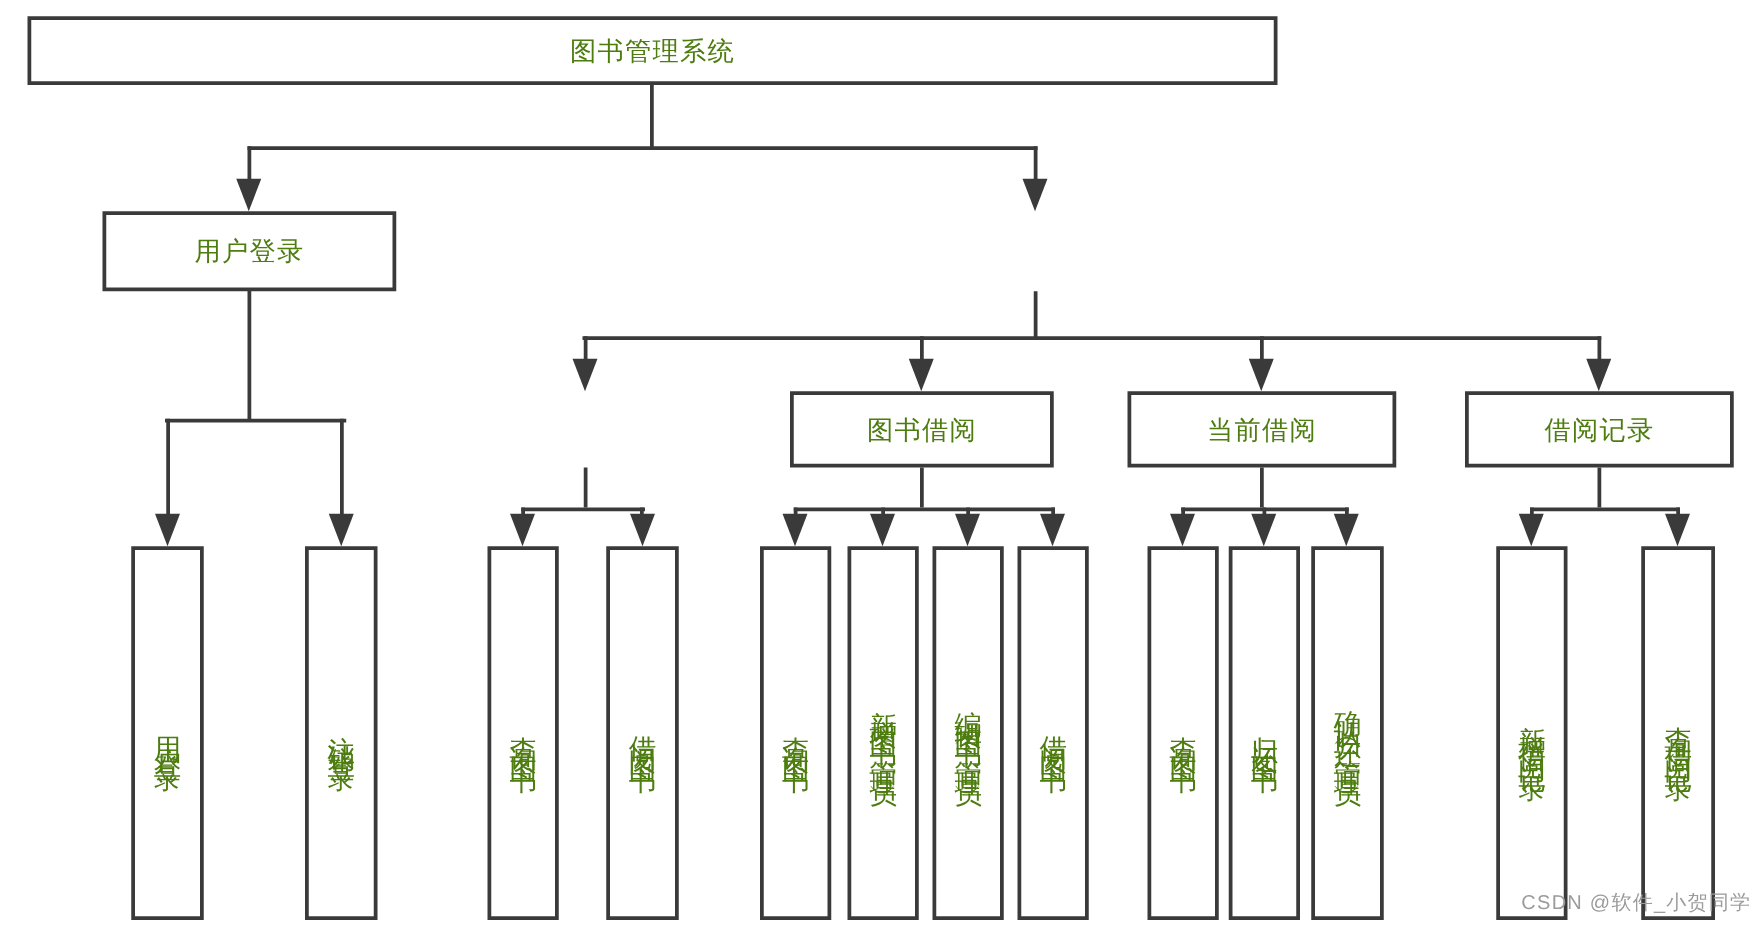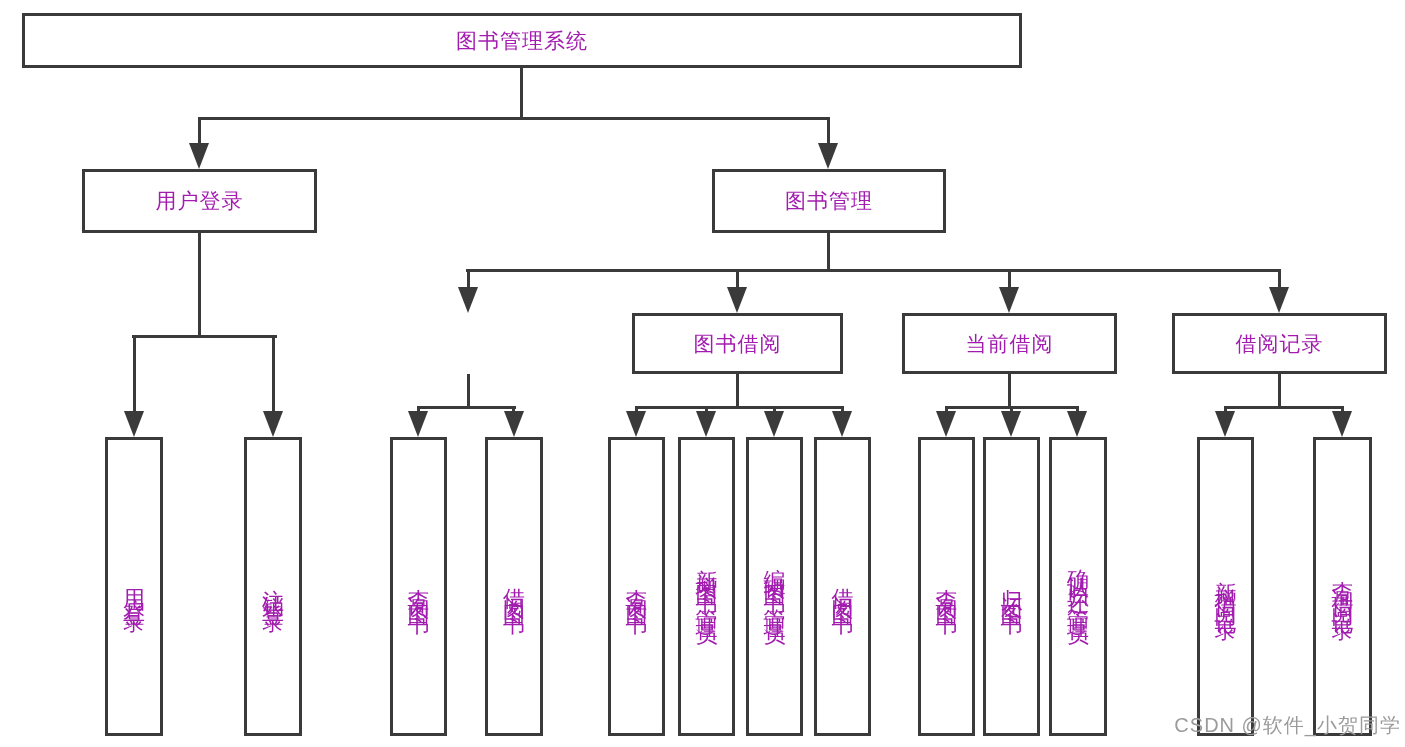--- a/index.html
+++ b/index.html
@@ -1,50 +1,47 @@
 <!DOCTYPE html>
 <html><head>
 <meta charset="utf-8">
 <style>
   html,body{margin:0;padding:0;background:#ffffff;}
   body{width:1405px;height:747px;position:relative;overflow:hidden;
        font-family:"Liberation Sans","DejaVu Sans",sans-serif;}
   .canvas{position:absolute;left:0;top:0;width:1405px;height:747px;background:#ffffff;}
   .box{position:absolute;box-sizing:border-box;border:3px solid #3a3a3a;background:#ffffff;
-       display:flex;align-items:center;justify-content:center;color:#a21caf;}
+       display:flex;align-items:center;justify-content:center;color:#4d7c0f;}
   .hbox span{font-size:21px;letter-spacing:1px;white-space:nowrap;}
   .vbox span{writing-mode:vertical-rl;text-orientation:mixed;font-size:22px;letter-spacing:8px;line-height:1.1;}
   .line{position:absolute;background:#3a3a3a;}
   .arrow{position:absolute;width:0;height:0;
          border-left:10px solid transparent;border-right:10px solid transparent;
          border-top:26px solid #3a3a3a;}
-  .watermark{position:absolute;top:712px;right:4px;font-size:20px;color:#9b9b9b;
+  .watermark{position:absolute;top:712px;right:4px;font-size:16px;color:#9b9b9b;
              letter-spacing:1px;white-space:nowrap;z-index:5;}
 </style>
 </head>
 <body>
 
 <div class="canvas">
 
   <div class="box hbox" style="left:22px;top:13px;width:1000px;height:55px">
     <span>图书管理系统</span>
   </div>
 
   <div class="line" style="left:520px;top:68px;width:3px;height:50px"></div>
   <div class="line" style="left:198px;top:117px;width:632px;height:3px"></div>
   <div class="line" style="left:198px;top:117px;width:3px;height:31px"></div>
   <div class="line" style="left:827px;top:117px;width:3px;height:31px"></div>
   <div class="arrow" style="left:189px;top:143px"></div>
   <div class="arrow" style="left:818px;top:143px"></div>
 
   <div class="box hbox" style="left:82px;top:169px;width:235px;height:64px">
     <span>用户登录</span>
-  </div>
-  <div class="box hbox" style="left:712px;top:169px;width:234px;height:64px">
-    <span>图书管理</span>
   </div>
 
   <div class="line" style="left:198px;top:232px;width:3px;height:104px"></div>
   <div class="line" style="left:132px;top:335px;width:145px;height:3px"></div>
   <div class="line" style="left:133px;top:335px;width:3px;height:80px"></div>
   <div class="line" style="left:272px;top:335px;width:3px;height:80px"></div>
   <div class="arrow" style="left:124px;top:411px"></div>
   <div class="arrow" style="left:263px;top:411px"></div>
 
   <div class="line" style="left:827px;top:233px;width:3px;height:37px"></div>

